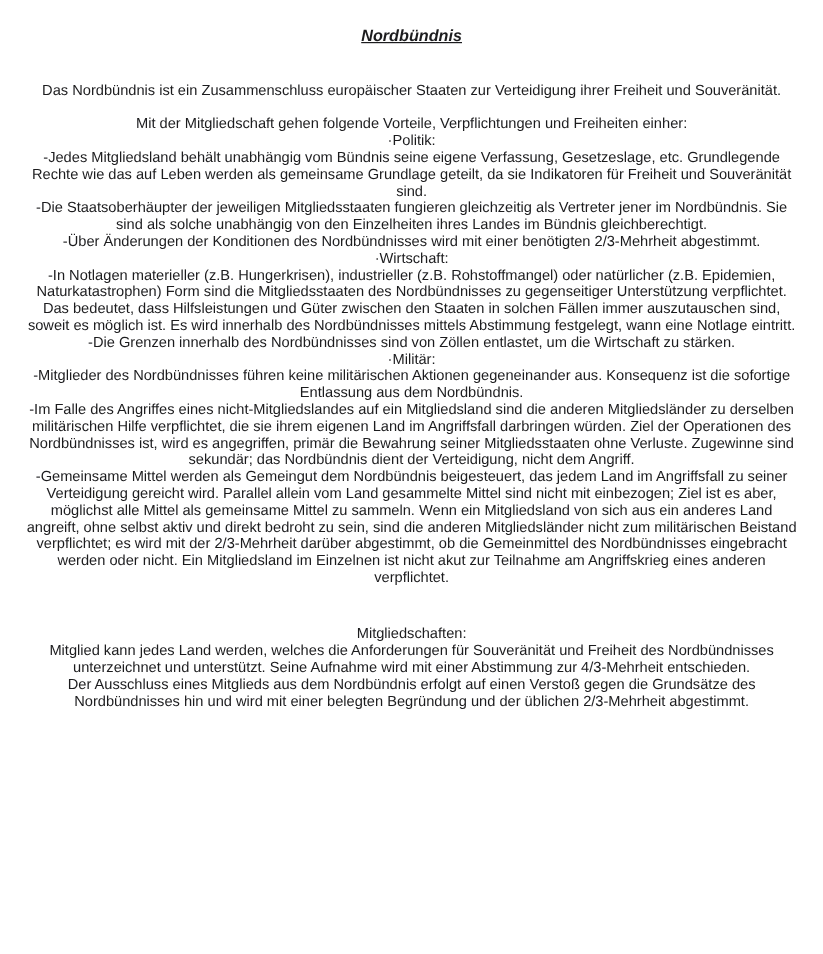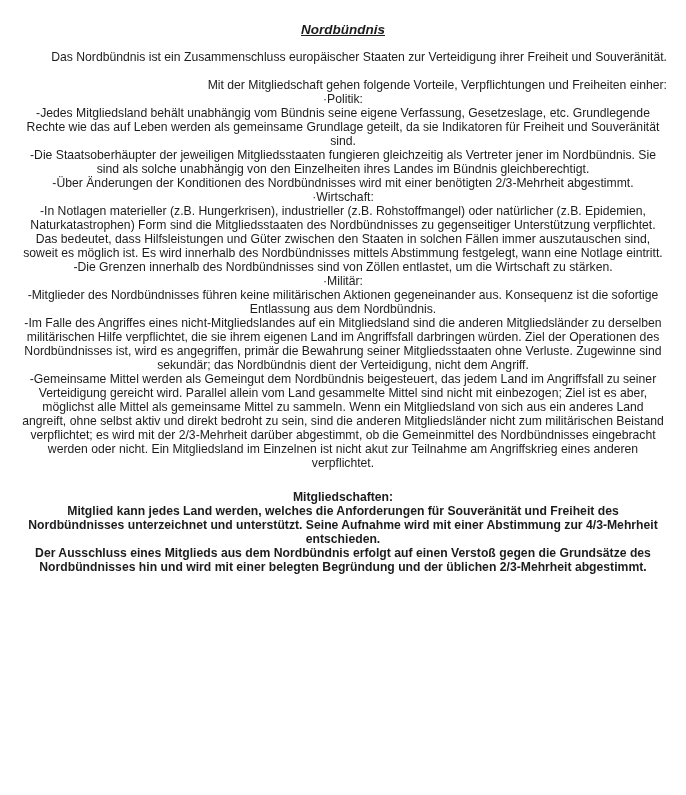--- a/index.html
+++ b/index.html
@@ -25,24 +25,24 @@
     -webkit-font-smoothing: antialiased;
   }
   p { margin: 0; }
   .title {
     font-size: 13.5px;
     line-height: 15px;
     font-style: italic;
     font-weight: 600;
     text-decoration: underline;
   }
-  .intro { margin-top: 13px; text-align: right; }
+  .intro { margin-top: 31px; }
   .intro .para + .para { margin-top: 14px; }
   .section { }
-  .membership { margin-top: 20px; font-weight: bold; }
+  .membership { margin-top: 33px; }
   .member { margin-top: 13px; }
 </style>
 </head>
 <body>
 
 <main class="page">
 
   <h1 class="title">Nordbündnis</h1>
 
   <div class="intro">

